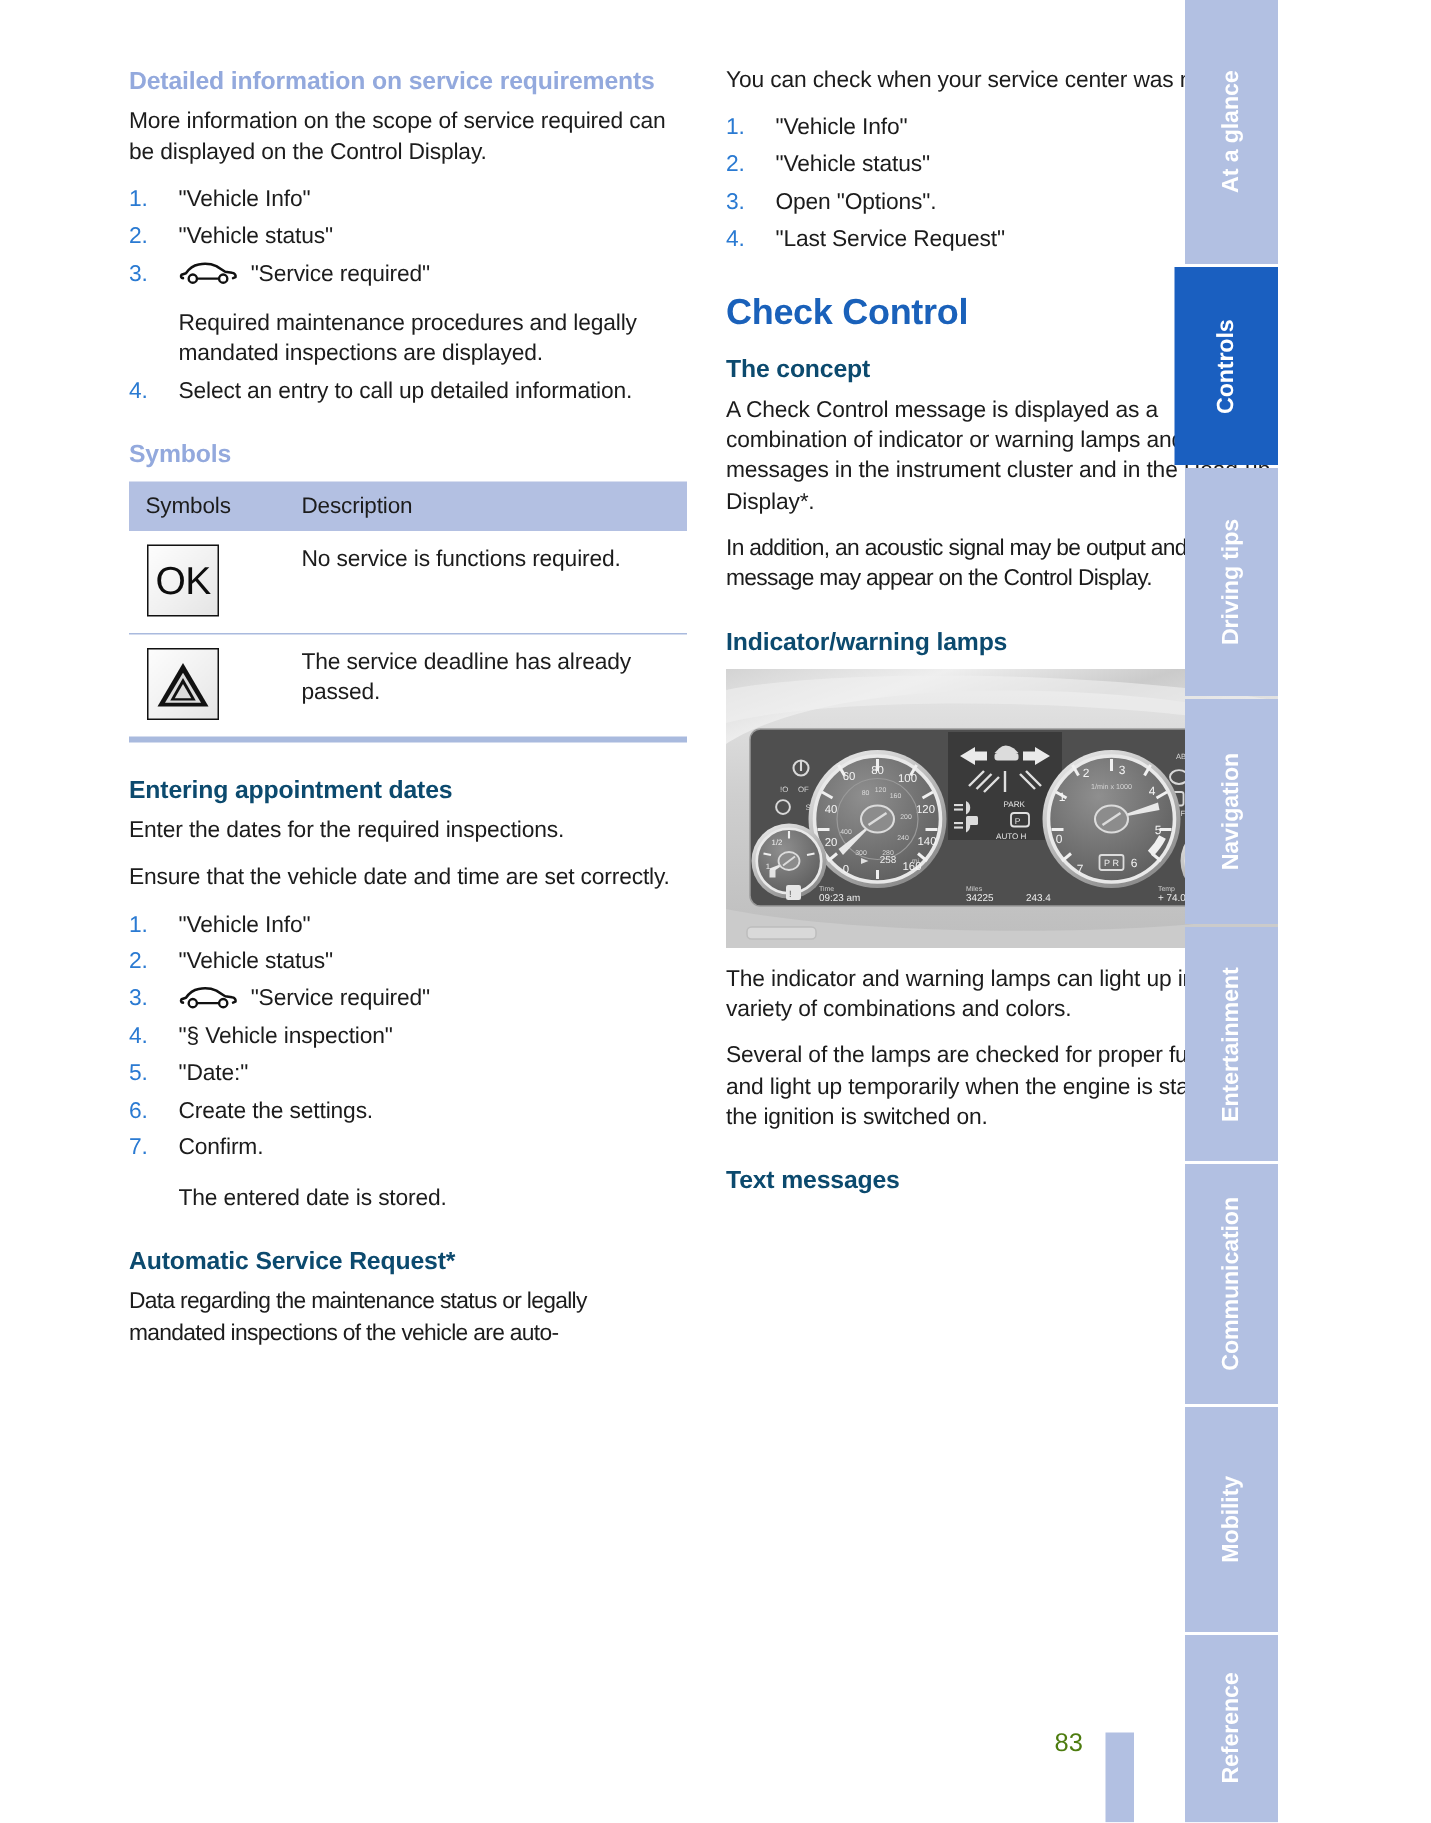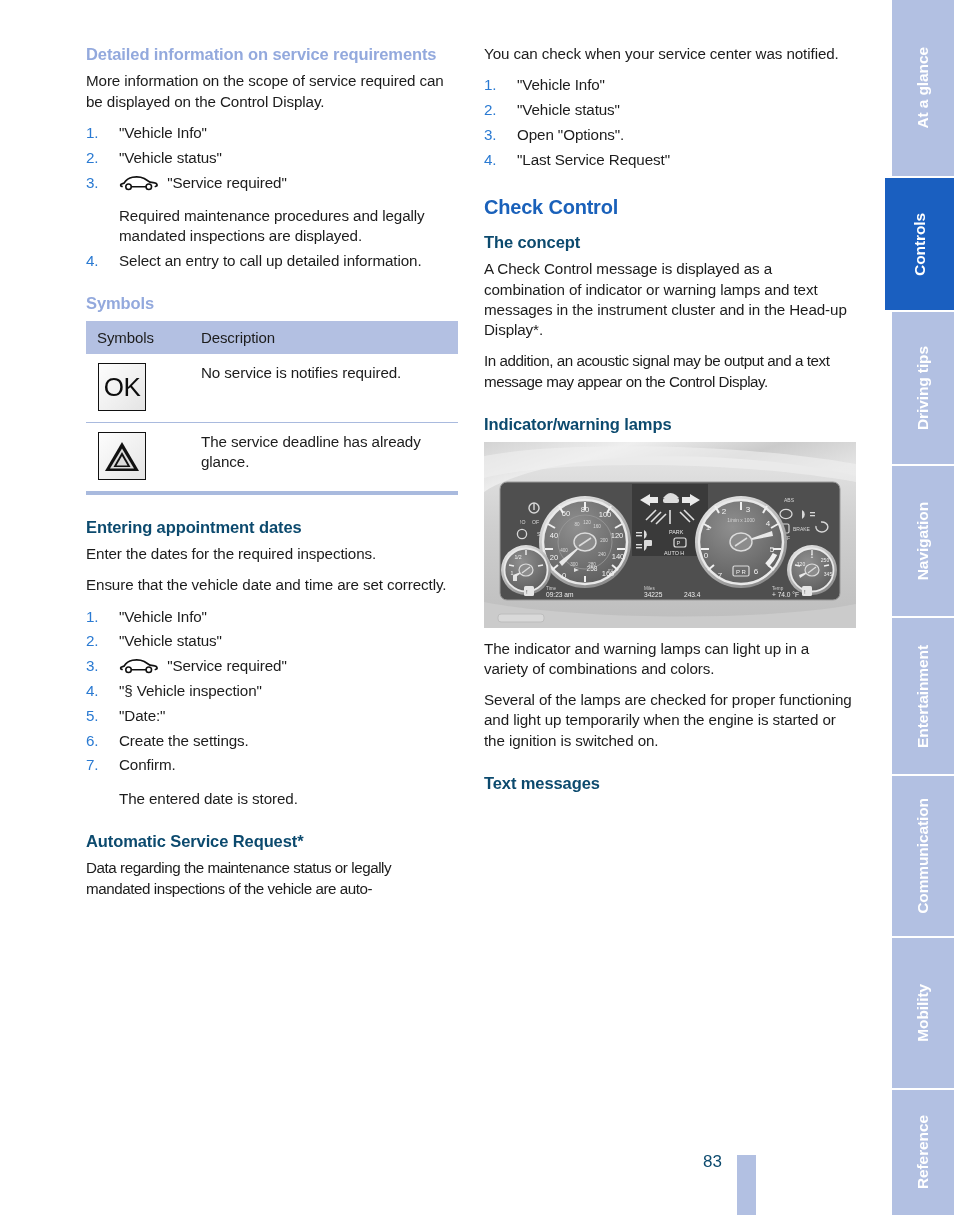--- a/index.html
+++ b/index.html
@@ -5,38 +5,38 @@
   * { box-sizing: border-box; margin: 0; padding: 0; }
   html, body {
     width: 954px;
     height: 1215px;
     background: #ffffff;
     font-family: "Liberation Sans", sans-serif;
     -webkit-font-smoothing: antialiased;
   }
   .page {
     position: relative;
-    width: 954px;
+    width: 852px;
     height: 1215px;
     overflow: hidden;
     background: #fff;
   }
 
   
   .col {
     position: absolute;
     top: 44px;
     width: 372px;
   }
   .col-left  { left: 86px; }
   .col-right { left: 484px; }
 
   
   h2.chapter-title {
-    font-size: 20px;
+    font-size: 24px;
     font-weight: bold;
     color: #1a61ba;
     letter-spacing: -0.2px;
     margin: 26px 0 14px 0;
     line-height: 1.1;
   }
   h3.sec-head {
     font-size: 16.5px;
     font-weight: bold;
     color: #0c4a6e;
@@ -173,21 +173,21 @@
   }
 
   
   .pagenum {
     position: absolute;
     left: 660px;
     top: 1152px;
     width: 62px;
     text-align: right;
     font-size: 17px;
-    color: #0c4a6e;
+    color: #4d7c0f;
   }
   .pagebar {
     position: absolute;
     left: 737px;
     top: 1155px;
     width: 19px;
     height: 60px;
     background: #b2c0e2;
   }
   .footer-note {
@@ -249,34 +249,34 @@
           <th>Description</th>
         </tr>
       </thead>
       <tbody>
         <tr>
           <td class="sym">
             <div class="glyphbox">
               <span class="ok">OK</span>
             </div>
           </td>
-          <td>No service is notifies required.</td>
+          <td>No service is functions required.</td>
         </tr>
         <tr>
           <td class="sym">
             <div class="glyphbox">
               <svg width="36" height="32" viewBox="0 0 36 32">
                 <polygon points="18,2 35,31 1,31" fill="#111"></polygon>
                 <polygon points="18,8.5 30,28.5 6,28.5" fill="#dcdcdc"></polygon>
                 <polygon points="18,12 26.5,27 9.5,27" fill="#111"></polygon>
                 <polygon points="18,16 23.5,25.5 12.5,25.5" fill="#dcdcdc"></polygon>
               </svg>
             </div>
           </td>
-          <td>The service deadline has already glance.</td>
+          <td>The service deadline has already passed.</td>
         </tr>
       </tbody>
     </table>
 
     <h3 class="sec-head spaced">Entering appointment dates</h3>
 
     <p class="body">Enter the dates for the required inspections.</p>
     <p class="body">Ensure that the vehicle date and time are set correctly.</p>
 
     <ol class="steps">

